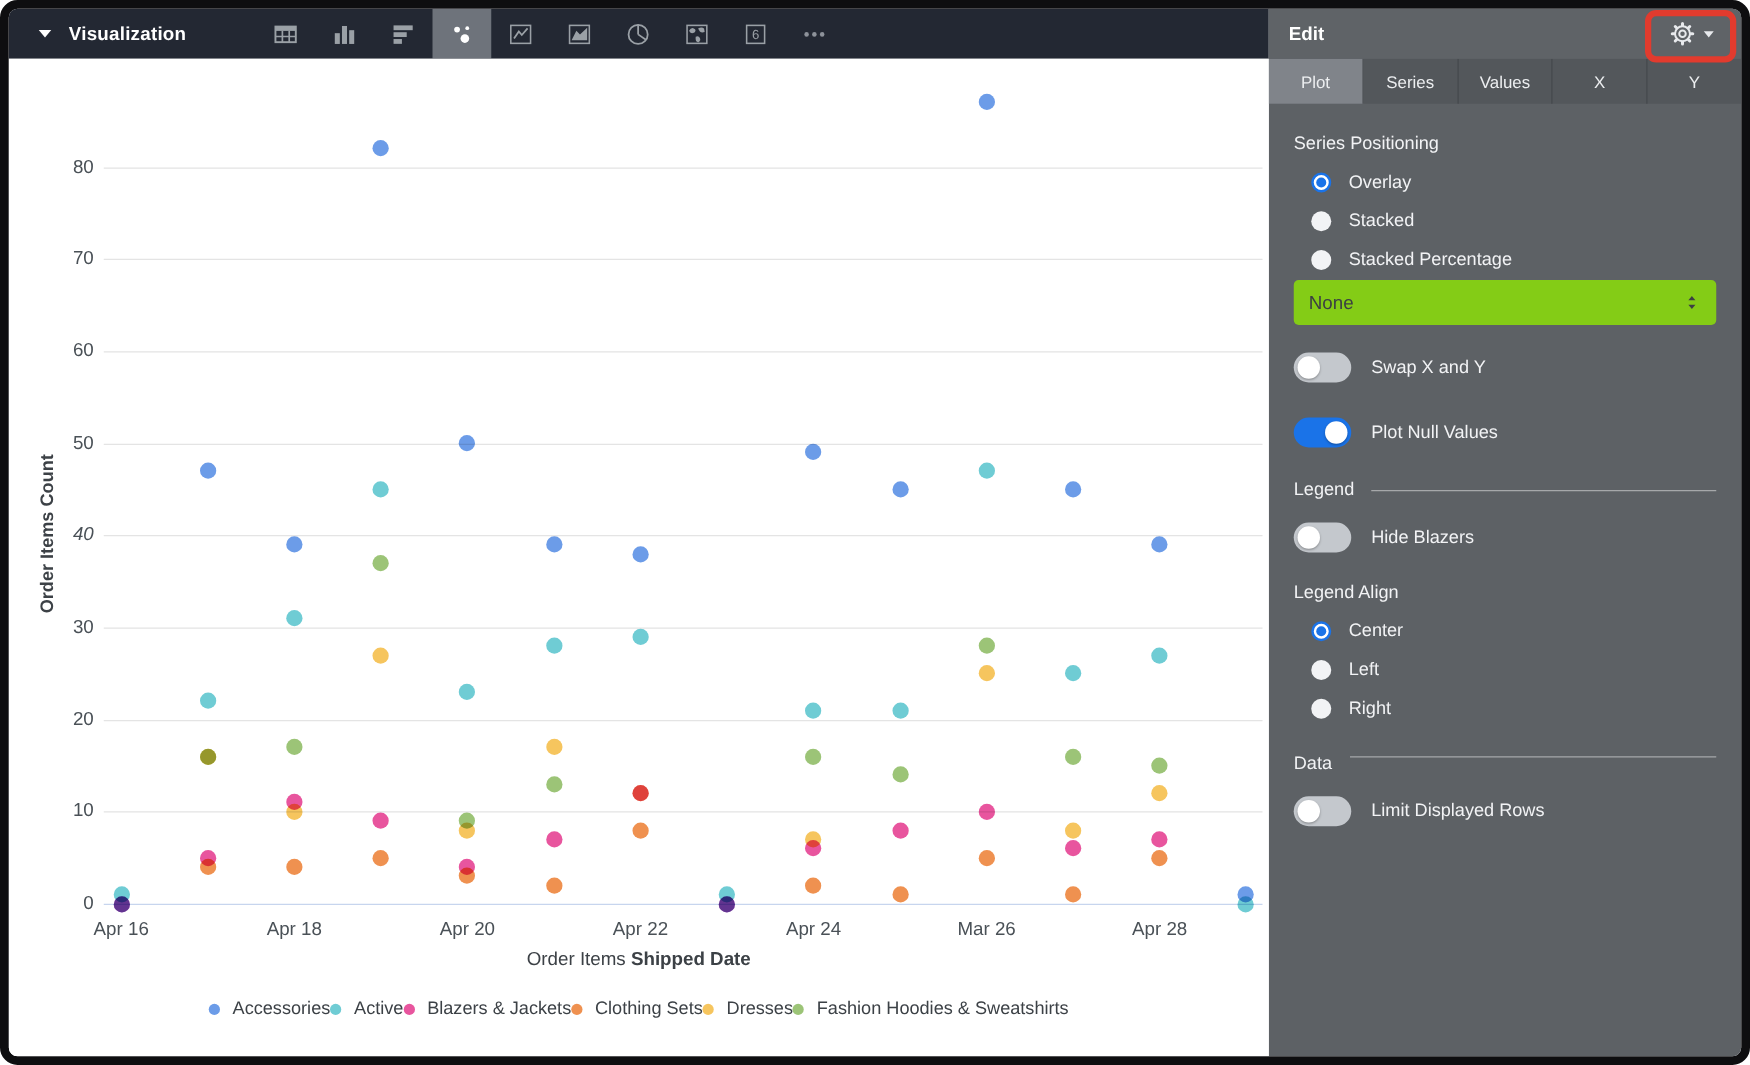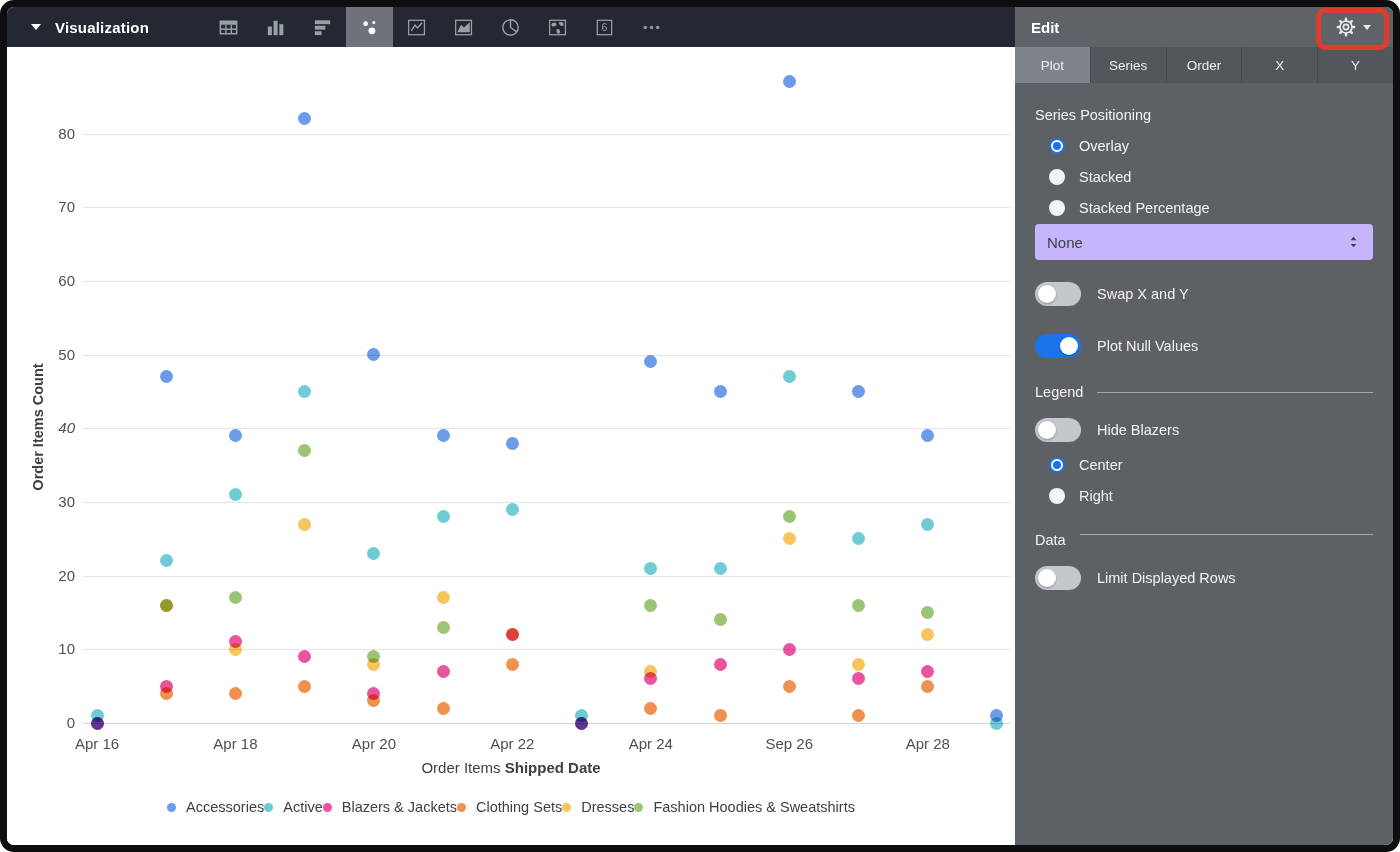--- a/index.html
+++ b/index.html
@@ -60,21 +60,21 @@
   .tab.active{ background:#80848a; }
   .panel-body{ padding:4px 20px 0 20px; color:#f2f3f5; }
   .section-label{ font-size:14.5px; margin-top:20px; }
   .radio-row{ display:flex; align-items:flex-end; height:31px; margin-left:14px; cursor:pointer; }
   .radio-row:first-of-type{ margin-top:4px; }
   .radio{ width:16px; height:16px; border-radius:50%; background:#f2f3f5; flex:none; }
   .radio.checked{ background:#fff; border:2px solid #1a73e8; position:relative; }
   .radio.checked::after{ content:""; position:absolute; left:2px; top:2px; width:8px; height:8px;
      border-radius:50%; background:#1a73e8; }
   .radio-label{ margin-left:14px; font-size:14.5px; }
-  .select{ margin-top:8px; height:36px; background:#c4b5fd; border-radius:4px; display:flex;
+  .select{ margin-top:8px; height:36px; background:#84cc16; border-radius:4px; display:flex;
      align-items:center; padding:0 12px; cursor:pointer; }
   .select-value{ color:#3c4043; font-size:15px; flex:1; }
   .toggle-row{ display:flex; align-items:center; cursor:pointer; }
   .switch{ width:46px; height:24px; border-radius:12px; background:#c4c8cd; position:relative; flex:none; }
   .switch::after{ content:""; position:absolute; top:3px; left:3px; width:18px; height:18px;
      border-radius:50%; background:#fff; box-shadow:0 1px 2px rgba(0,0,0,.3); transition:left .1s; }
   .switch.on{ background:#1a73e8; }
   .switch.on::after{ left:25px; }
   .toggle-label{ margin-left:16px; font-size:14.5px; }
   .divider-head{ display:flex; align-items:center; gap:14px; }
@@ -185,21 +185,21 @@
           <div class="ytick" style="left: 16px; top: 224.92px;">60</div>
           <div class="gridline" style="left: 76px; width: 927px; top: 160.24px;"></div>
           <div class="ytick" style="left: 16px; top: 151.24px;">70</div>
           <div class="gridline" style="left: 76px; width: 927px; top: 86.56px;"></div>
           <div class="ytick" style="left: 16px; top: 77.56px;">80</div>
           <div class="xtick" style="left: 45px; top: 688px;">Apr 16</div>
           <div class="xtick" style="left: 183.46px; top: 688px;">Apr 18</div>
           <div class="xtick" style="left: 321.92px; top: 688px;">Apr 20</div>
           <div class="xtick" style="left: 460.38px; top: 688px;">Apr 22</div>
           <div class="xtick" style="left: 598.84px; top: 688px;">Apr 24</div>
-          <div class="xtick" style="left: 737.3px; top: 688px;">Sep 26</div>
+          <div class="xtick" style="left: 737.3px; top: 688px;">Mar 26</div>
           <div class="xtick" style="left: 875.76px; top: 688px;">Apr 28</div>
           <div class="dot" style="left: 83.5px; top: 669.5px; background: rgb(108, 156, 232);"></div>
           <div class="dot" style="left: 152.73px; top: 323.204px; background: rgb(108, 156, 232);"></div>
           <div class="dot" style="left: 221.96px; top: 382.148px; background: rgb(108, 156, 232);"></div>
           <div class="dot" style="left: 291.19px; top: 65.324px; background: rgb(108, 156, 232);"></div>
           <div class="dot" style="left: 360.42px; top: 301.1px; background: rgb(108, 156, 232);"></div>
           <div class="dot" style="left: 429.65px; top: 382.148px; background: rgb(108, 156, 232);"></div>
           <div class="dot" style="left: 498.88px; top: 389.516px; background: rgb(108, 156, 232);"></div>
           <div class="dot" style="left: 568.11px; top: 669.5px; background: rgb(108, 156, 232);"></div>
           <div class="dot" style="left: 637.34px; top: 308.468px; background: rgb(108, 156, 232);"></div>
@@ -322,21 +322,21 @@
           </g>
         </svg>
         <span class="gear-caret"></span>
       </span>
       <span class="annotation-box"></span>
     </div>
 
     <div class="panel-tabs">
       <span class="tab active">Plot</span>
       <span class="tab">Series</span>
-      <span class="tab">Order</span>
+      <span class="tab">Values</span>
       <span class="tab">X</span>
       <span class="tab">Y</span>
     </div>
 
     <div class="panel-body">
 
       <div class="section-label">Series Positioning</div>
       <div class="radio-row">
         <span class="radio checked"></span>
         <span class="radio-label">Overlay</span>
@@ -371,23 +371,28 @@
       <div class="divider-head mt26">
         <span class="section-label" style="margin-top:0">Legend</span>
         <span class="line"></span>
       </div>
 
       <div class="toggle-row mt18">
         <span class="switch"></span>
         <span class="toggle-label">Hide Blazers</span>
       </div>
 
+      <div class="section-label mt24" style="margin-top:24px">Legend Align</div>
       <div class="radio-row">
         <span class="radio checked"></span>
         <span class="radio-label">Center</span>
+      </div>
+      <div class="radio-row">
+        <span class="radio"></span>
+        <span class="radio-label">Left</span>
       </div>
       <div class="radio-row">
         <span class="radio"></span>
         <span class="radio-label">Right</span>
       </div>
 
       <div class="divider-head mt16">
         <span class="section-label" style="margin-top:12px">Data</span>
         <span class="line"></span>
       </div>

